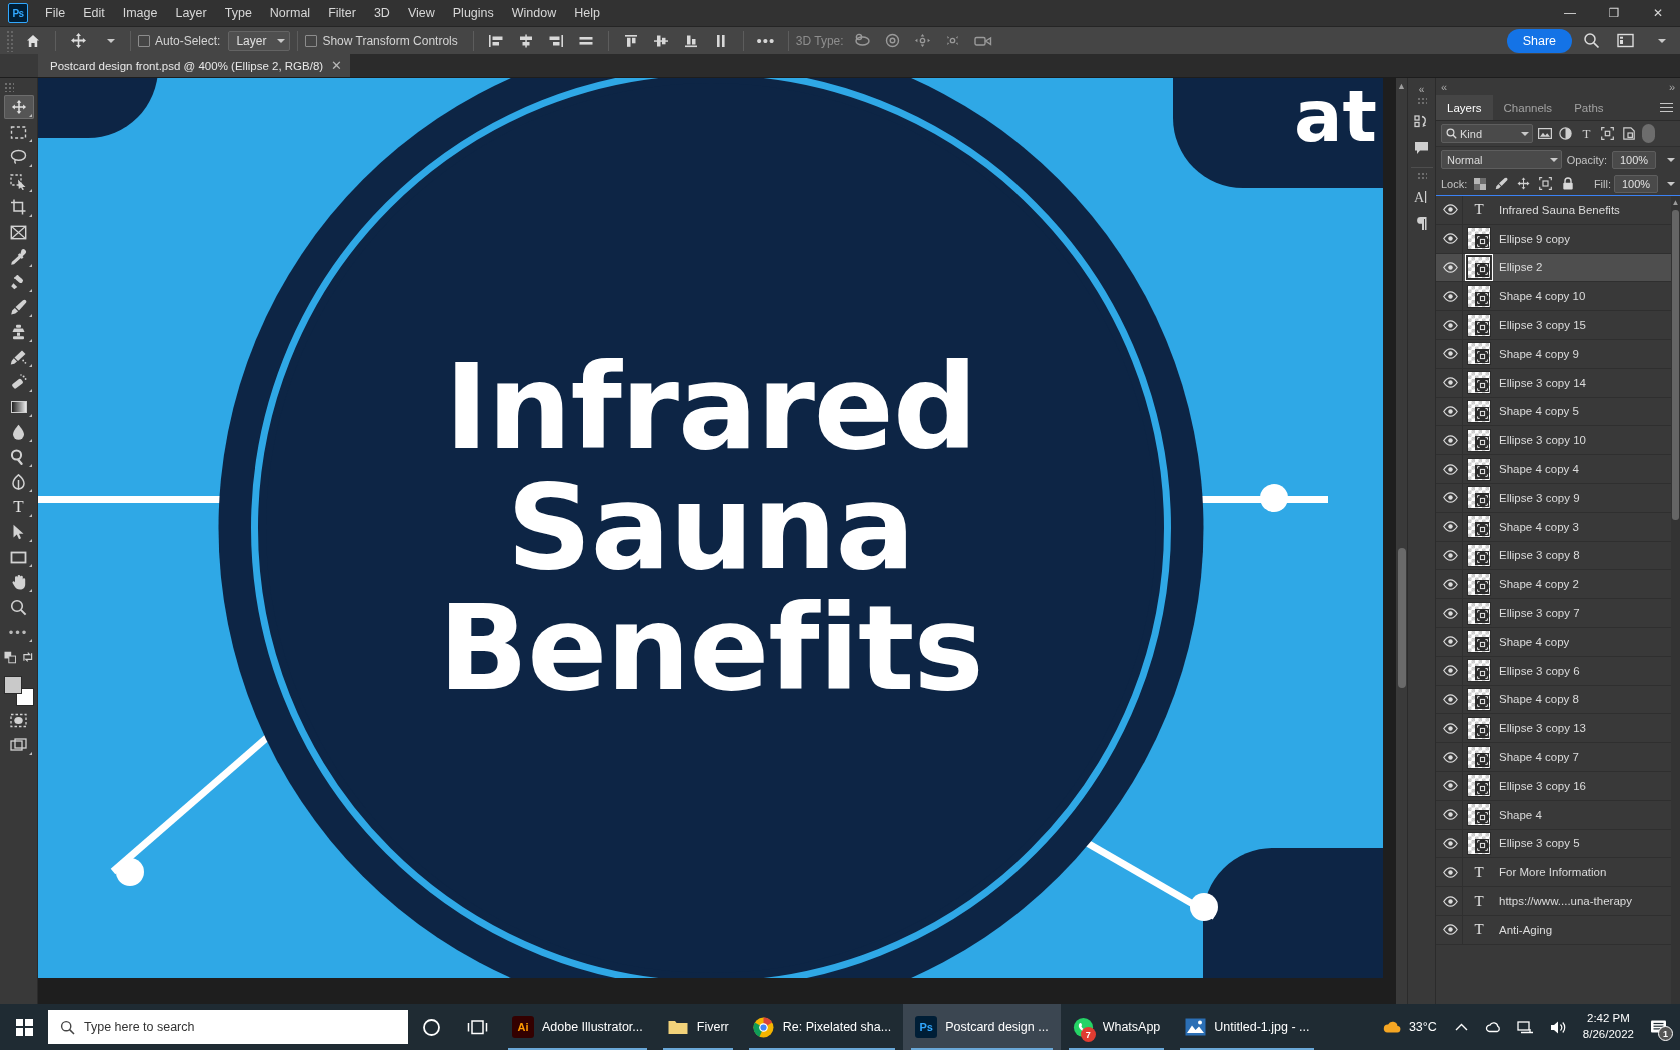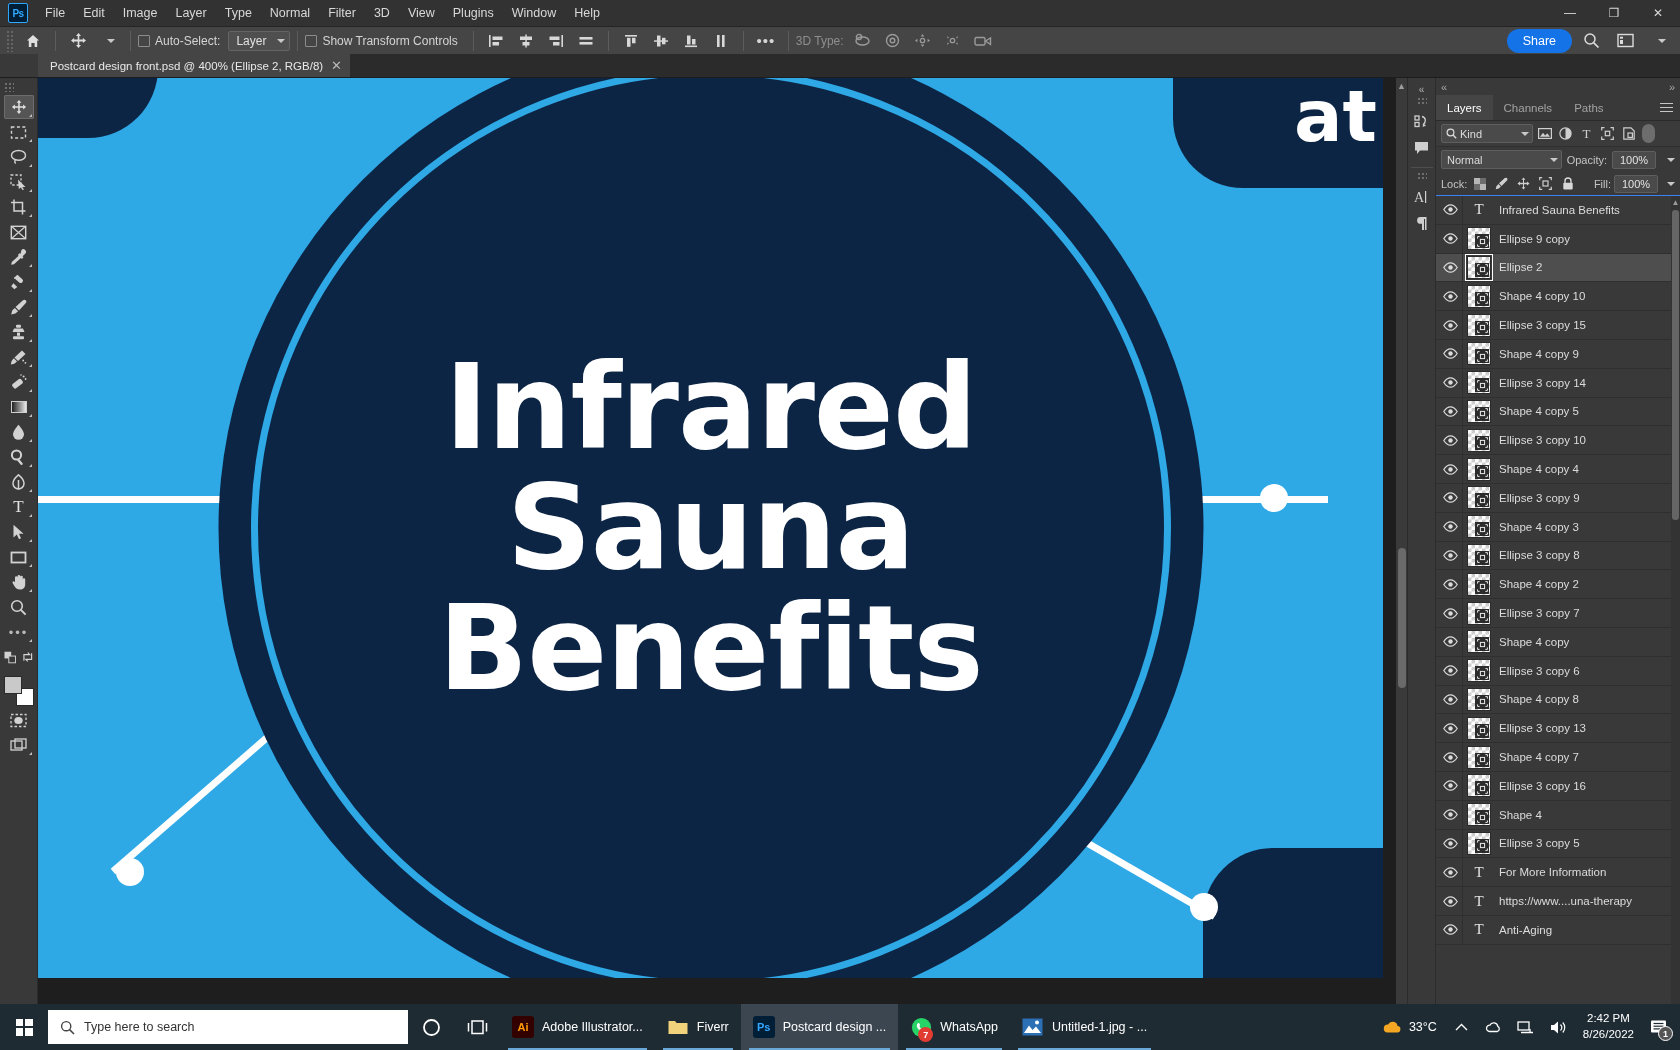--- a/index.html
+++ b/index.html
@@ -1287,20 +1287,33 @@
           <span class="ttl">Adobe Illustrator...</span>
         </div>
         <div class="tbapp">
           <div class="appicon" style="background: transparent; color: rgb(107, 90, 32); position: relative;">
             <svg width="20" height="16" viewBox="0 0 20 16">
               <path d="M0.5 2 H7 L8.6 4 H19.5 V15 H0.5 Z" fill="#f2d27a"></path>
             </svg>
           </div>
           <span class="ttl">Fiverr</span>
         </div>
+        <div class="tbapp">
+          <div class="appicon" style="background: transparent; color: rgb(66, 133, 244); position: relative;">
+            <svg width="21" height="21" viewBox="0 0 21 21">
+              <circle cx="10.5" cy="10.5" r="10" fill="#f4b400"></circle>
+              <path d="M10.5 0.5 A10 10 0 0 1 19.2 5.6 L10.5 10.5 Z" fill="#db4437"></path>
+              <path d="M1.8 5.6 A10 10 0 0 0 6.5 19.7 L10.5 10.5 Z" fill="#0f9d58"></path>
+              <path d="M19.2 5.6 A10 10 0 0 1 6.5 19.7 L10.5 10.5 Z" fill="#db4437" opacity="0"></path>
+              <circle cx="10.5" cy="10.5" r="4.3" fill="#fff"></circle>
+              <circle cx="10.5" cy="10.5" r="3.1" fill="#4285f4"></circle>
+            </svg>
+          </div>
+          <span class="ttl">Re: Pixelated sha...</span>
+        </div>
         <div class="tbapp active">
           <div class="appicon" style="background: rgb(0, 30, 54); color: rgb(49, 168, 255); position: relative;">Ps</div>
           <span class="ttl">Postcard design ...</span>
         </div>
         <div class="tbapp">
           <div class="appicon" style="background: transparent; color: rgb(255, 255, 255); position: relative;">
             <svg width="21" height="21" viewBox="0 0 21 21">
               <circle cx="10.5" cy="10.5" r="9.6" fill="#25d366"></circle>
               <path d="M7 6.2 c1.2 -0.6 1.6 0.7 2 1.6 c0.3 0.7 -0.6 1 -0.5 1.5 c0.3 1.4 1.8 2.8 3.2 3.1 c0.5 0.1 0.8 -0.8 1.5 -0.5 c0.9 0.4 2.2 0.8 1.6 2 c-0.6 1.2 -2.8 1.2 -4.4 0.5 c-1.9 -0.8 -3.8 -2.7 -4.5 -4.6 C5.7 8.4 5.9 6.8 7 6.2 Z" fill="#fff"></path>
             </svg>

